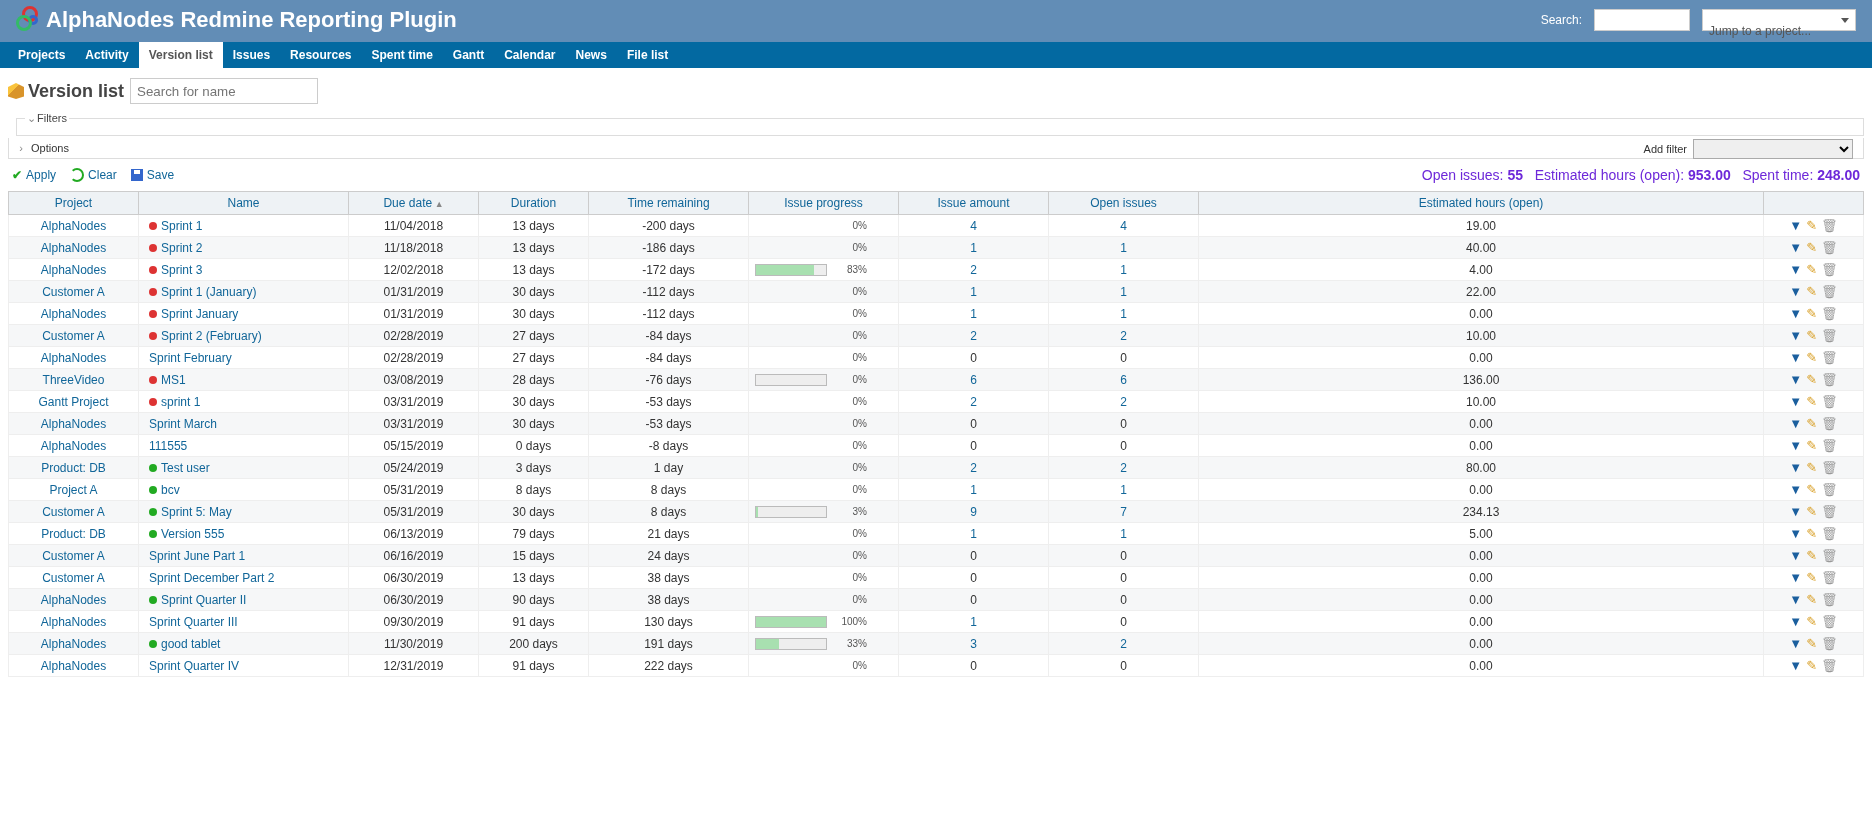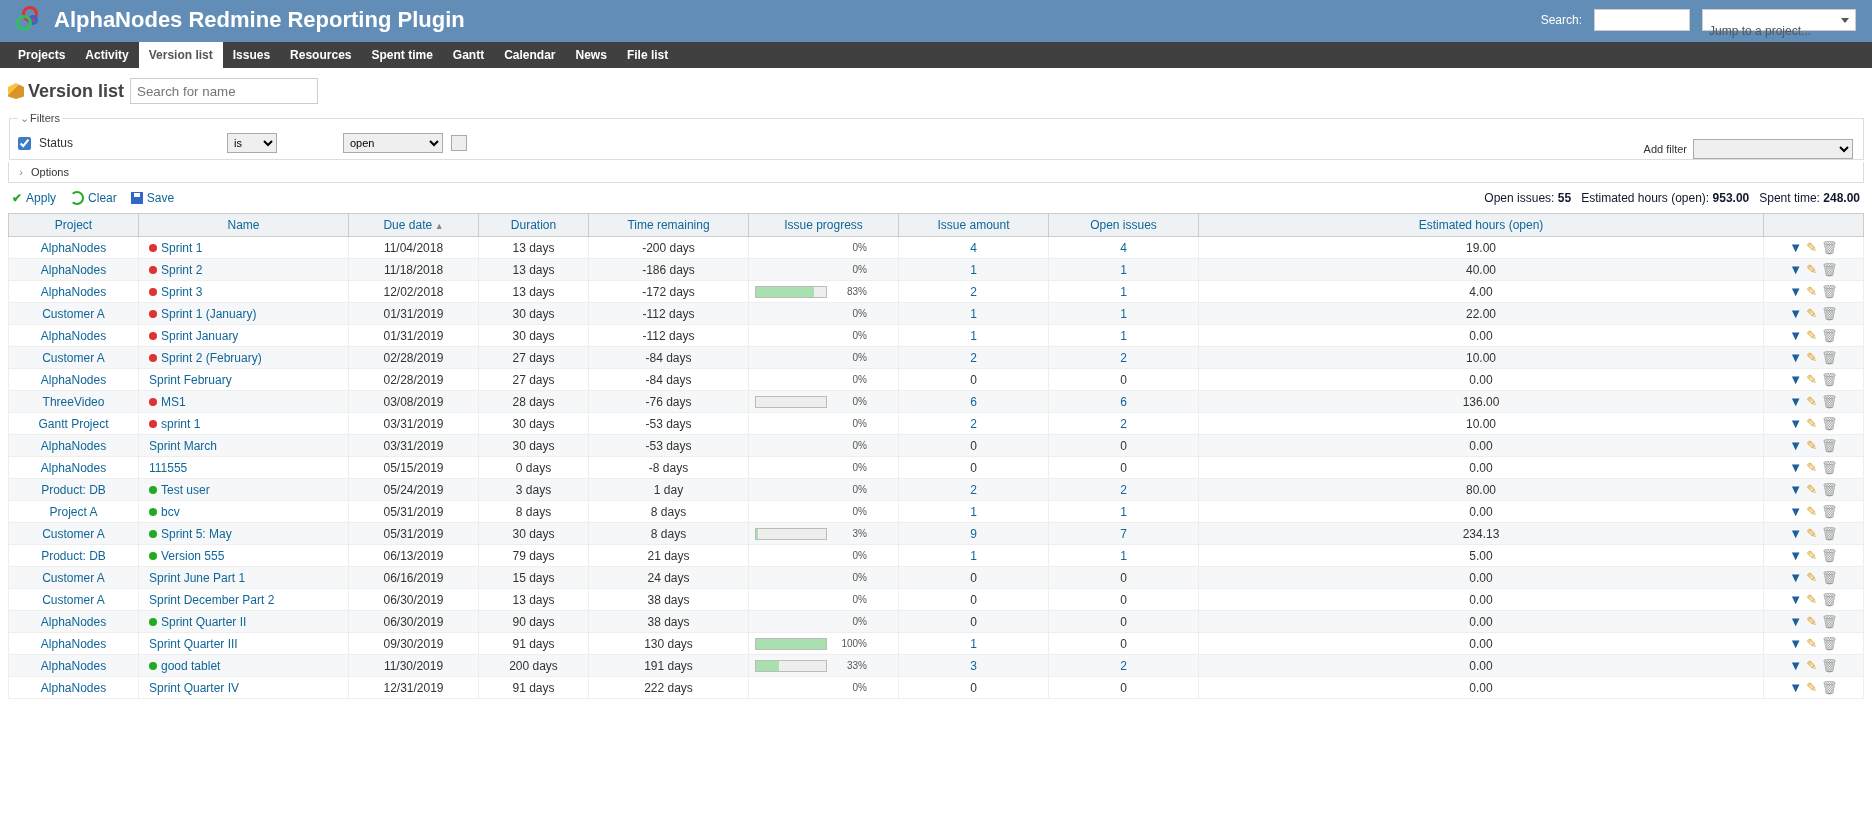--- a/index.html
+++ b/index.html
@@ -1,60 +1,60 @@
 <!DOCTYPE html>
 <html><head>
 <meta charset="utf-8">
 <style>
 * { box-sizing: border-box; margin: 0; padding: 0; }
 body { font-family: Verdana, Arial, sans-serif; font-size: 12px; color: #333; background: #fff; }
 a { color: #169; text-decoration: none; cursor: pointer; }
 
 .header { background: #628db6; color: #fff; padding: 6px 16px 8px 16px; display: flex; align-items: center; }
-.logo-wrap { display:flex; align-items:center; gap:10px; }
+.logo-wrap { display:flex; align-items:center; gap:2px; }
 .logo-icon { width: 28px; height: 28px; position:relative; }
 .logo-icon::before { content:""; position:absolute; width:10px; height:10px; border:3px solid #d33; border-radius:50%; top:0; left:6px;}
 .logo-icon::after { content:""; position:absolute; width:10px; height:10px; border:3px solid #3b6; border-radius:50%; top:9px; left:0;}
 .logo-ring3 { position:absolute; width:10px; height:10px; border:3px solid #36c; border-radius:50%; top:9px; left:12px;}
 .app-title { font-size: 22px; font-weight: bold; color:#fff; }
 .header-right { margin-left:auto; display:flex; align-items:center; gap:12px; font-size:12px;}
 .header-right input[type=text]{ border:1px solid #ccc; height:22px; padding:0 4px; width:96px;}
 .project-jump { background:#fff; border:1px solid #ccc; height:22px; width:154px; padding:14px 20px 0 6px; position:relative; color:#555;}
 .project-jump::after{content:""; position:absolute; right:6px; top:8px; width:0;height:0;border-left:4px solid transparent;border-right:4px solid transparent;border-top:5px solid #555;}
 
-.nav { background:#404040; padding: 0 8px; display:flex; }
+.nav { background:#0369a1; padding: 0 8px; display:flex; }
 .nav-item { color:#fff; padding:6px 10px; font-weight:bold; font-size:12px; cursor:pointer; }
 .nav-item.active { background:#fff; color:#555; }
 
 .content { padding: 10px 8px 20px 8px; }
 .page-title-row { display:flex; align-items:center; gap:4px; margin-bottom:4px;}
 .cube-icon { width:16px; height:16px; background:linear-gradient(135deg,#f9c33c 40%,#d9942a 40%); clip-path: polygon(50% 0,100% 25%,100% 85%,50% 100%,0 85%,0 25%);}
 h2 { font-size:18px; font-weight:bold; color:#444; }
 .search-name { border:1px solid #ccc; height:26px; padding:0 6px; width:188px; margin-left:2px;}
 
-fieldset { border:1px solid #ddd; margin:8px 0 2px 1px; padding:4px 8px 6px 8px; position:relative;}
+fieldset { border:1px solid #ddd; margin:8px 0 2px 8px; padding:4px 8px 6px 8px; position:relative;}
 legend { font-size:11px; color:#444; padding: 0 2px; cursor:pointer;}
 .legend-arrow { display:inline-block; width:8px; text-align:center; margin-right:2px; color:#888;}
 .filter-row { display:flex; align-items:center; gap:8px; margin-top:4px;}
 .filter-row input[type=checkbox]{ accent-color:#3b7dc4;}
 .filter-label { width: 180px; }
 .filter-row select { border:1px solid #aaa; height:20px; font-size:11px; padding:0 2px; }
 .square-btn { width:16px; height:16px; border:1px solid #aaa; background:#eee; cursor:pointer;}
 .add-filter-row { position:absolute; right:10px; top:14px; display:flex; align-items:center; gap:6px; font-size:11px;}
 .add-filter-row select{ width:160px; height:20px; border:1px solid #aaa;}
 
 .options-row { border:1px solid #ddd; border-top:none; padding:4px 8px; font-size:11px; cursor:pointer; display:flex; align-items:center; gap:4px;}
 
 .actions-bar { display:flex; align-items:center; padding:8px 4px; gap:14px; font-size:12px;}
 .action-link { display:inline-flex; align-items:center; gap:4px; color:#169; cursor:pointer;}
 .check-icon{color:#2a2;font-weight:bold;}
 .reload-icon{ width:14px;height:14px;border:2px solid #2a2;border-radius:50%;border-left-color:transparent;display:inline-block;}
 .save-icon{ width:12px;height:12px;background:#36c;display:inline-block;position:relative;}
 .save-icon::after{content:"";position:absolute;background:#fff;width:6px;height:4px;top:1px;left:3px;}
-.stats { margin-left:auto; font-size:12px; color:#0f172a;}
+.stats { margin-left:auto; font-size:14px; color:#6d28d9;}
 .stats b{font-weight:bold;}
 
 table.list { width:100%; border-collapse:collapse; border:1px solid #ccc; }
 table.list th { background:#eef2f5; color:#169; font-weight:normal; padding:4px 6px; border:1px solid #ccc; font-size:12px; cursor:pointer; white-space:nowrap;}
 table.list td { border:1px solid #eee; padding:3px 6px; text-align:center; font-size:12px; height:20px;}
 table.list tr:nth-child(even) td { background:#f6f7f8; }
 table.list td.name { text-align:left; padding-left:10px;}
 table.list td.actions { white-space:nowrap; }
 
 .dot { display:inline-block; width:8px; height:8px; border-radius:50%; margin-right:4px; vertical-align:middle;}
@@ -105,28 +105,20 @@
 
 <div class="content">
   <div class="page-title-row">
     <span class="cube-icon"></span>
     <h2>Version list</h2>
     <input class="search-name" placeholder="Search for name" style="">
   </div>
 
   <fieldset>
     <legend><span class="legend-arrow">⌄</span><span>Filters</span></legend>
-    <div class="filter-row">
-      <input type="checkbox" checked="" style="">
-      <span class="filter-label">Status</span>
-      <select style="width:50px"><option>is</option></select>
-      <span style="width:50px"></span>
-      <select style="width:100px"><option>open</option></select>
-      <span class="square-btn"></span>
-    </div>
     <div class="add-filter-row">
       <span>Add filter</span>
       <select><option></option></select>
     </div>
   </fieldset>
 
   <div class="options-row">
     <span class="legend-arrow">›</span>
       <span>Options</span>
   </div>

